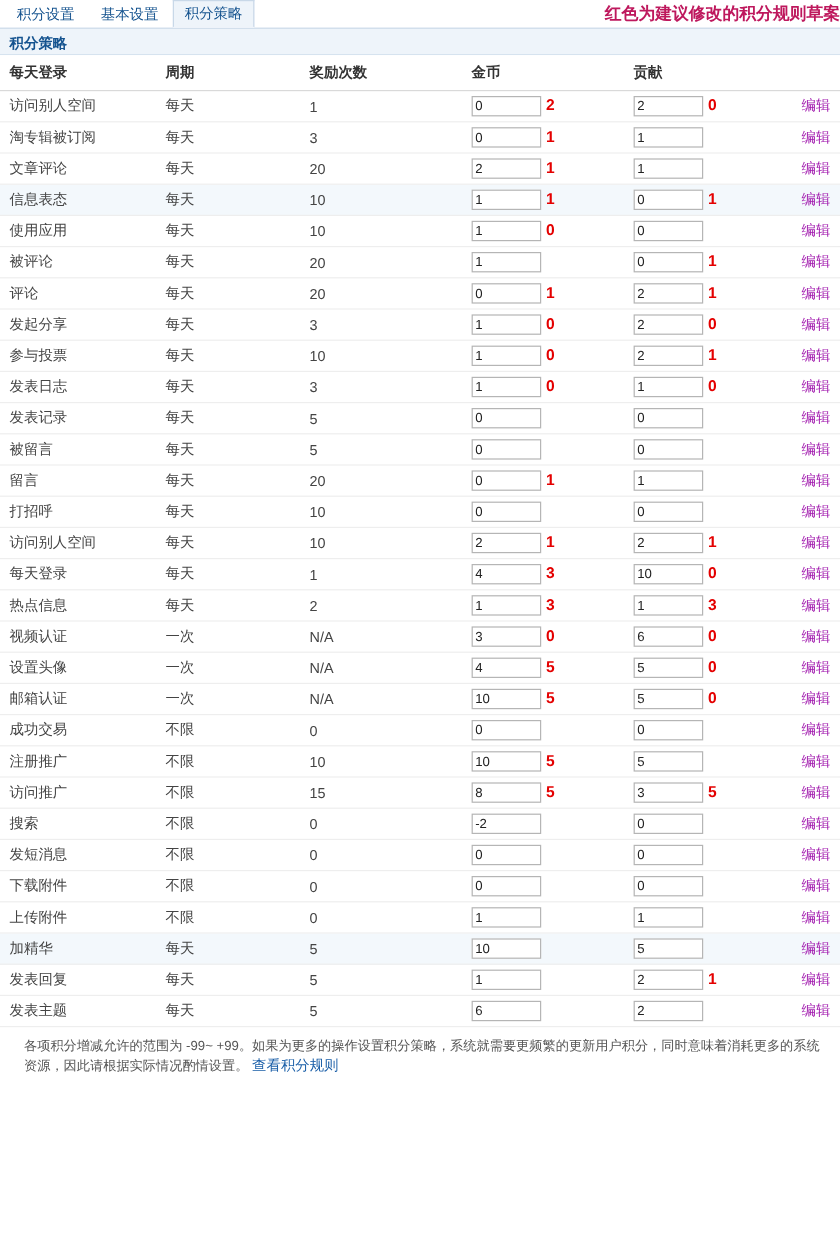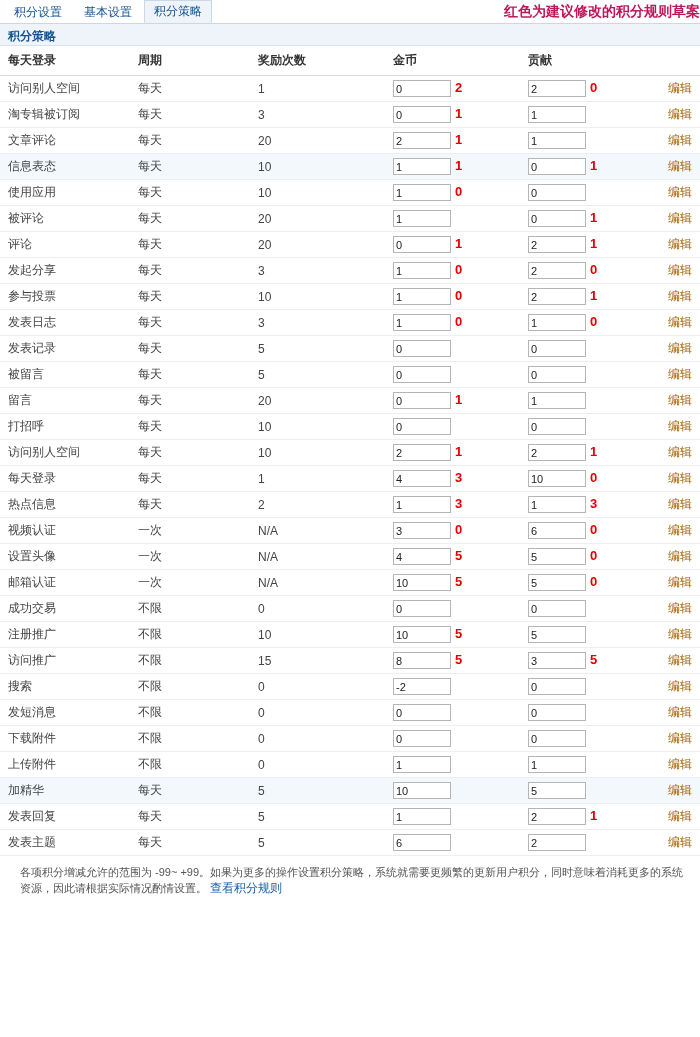--- a/index.html
+++ b/index.html
@@ -112,21 +112,21 @@
   .sugg {
     color: #e40000;
     font-weight: bold;
     font-size: 13px;
     margin-left: 4px;
     vertical-align: middle;
     position: relative;
     top: -1px;
   }
   .editlink {
-    color: #a16207;
+    color: #a21caf;
     text-decoration: none;
     font-size: 12px;
     cursor: pointer;
   }
   td.editcell { text-align: left; padding-left: 2px; }
 
   
   .note {
     padding: 8px 6px 0 20px;
     font-size: 11px;

